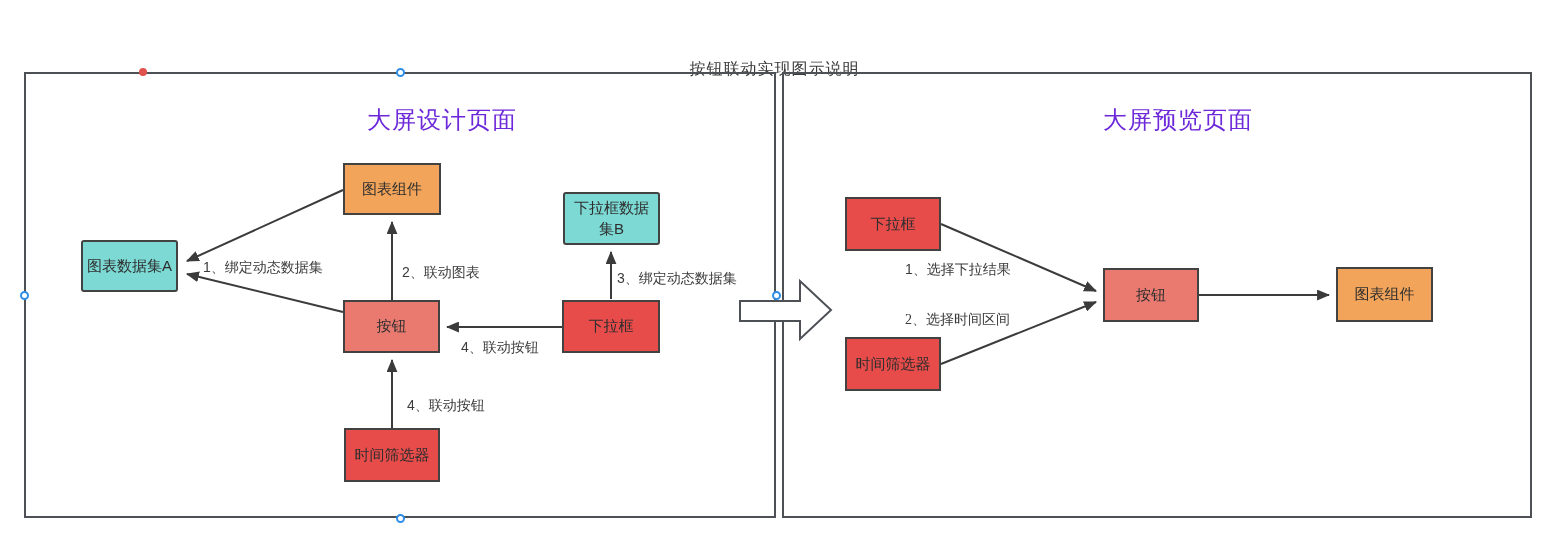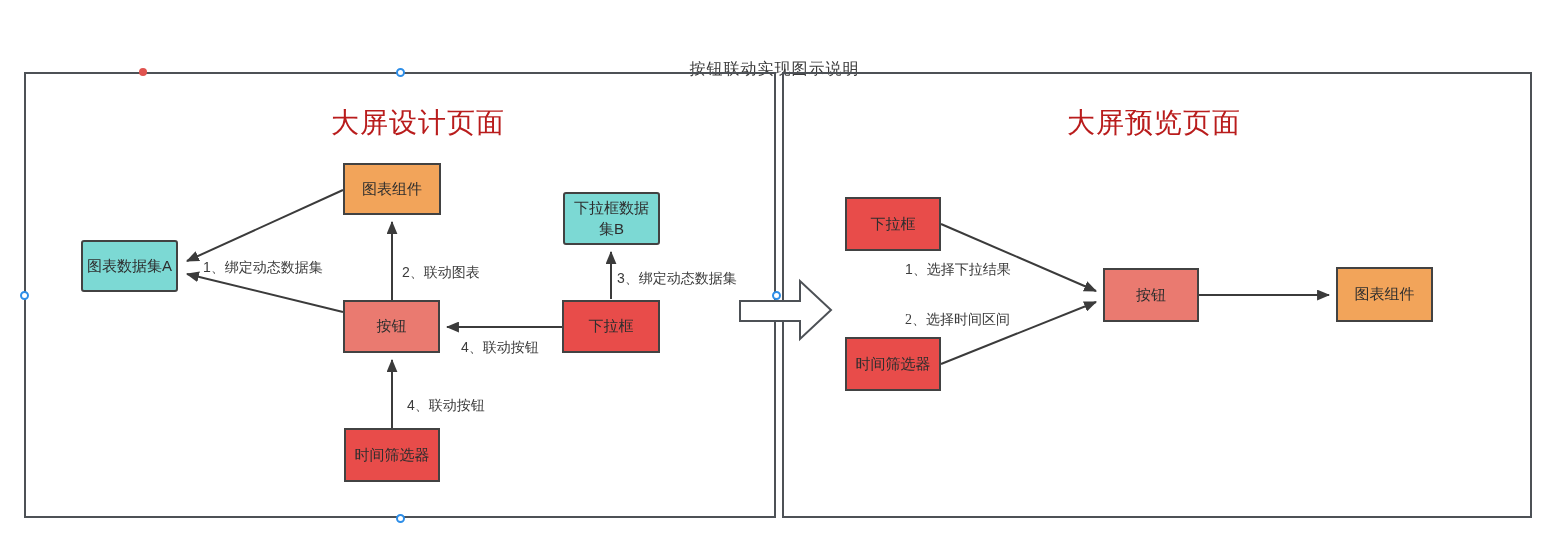--- a/index.html
+++ b/index.html
@@ -17,21 +17,21 @@
   .page-title{
     position:absolute;left:0;top:27px;width:1549px;text-align:center;
     font-size:16px;color:#3a3a3a;letter-spacing:1px;margin-top:32px;
   }
   .panel{
     position:absolute;top:72px;height:446px;border:2px solid var(--panel-border);
     background:transparent;
   }
   .panel.left{left:24px;width:752px;}
   .panel.right{left:782px;width:750px;}
-  .panel-title{position:absolute;font-size:28px;color:#b91c1c;letter-spacing:1px;}
+  .panel-title{position:absolute;font-size:24px;color:#6d28d9;letter-spacing:1px;margin-left:36px;}
   svg.wires{position:absolute;left:0;top:0;z-index:2;}
   svg.wires line{stroke:var(--line);stroke-width:2;}
   .node{
     position:absolute;z-index:3;display:flex;align-items:center;justify-content:center;
     border:2px solid var(--node-border);font-size:15px;color:#2e2e2e;text-align:center;
     line-height:1.35;padding:2px;
   }
   .node.orange{background:var(--node-orange);}
   .node.cyan{background:var(--node-cyan);border-radius:3px;}
   .node.red{background:var(--node-red);}

